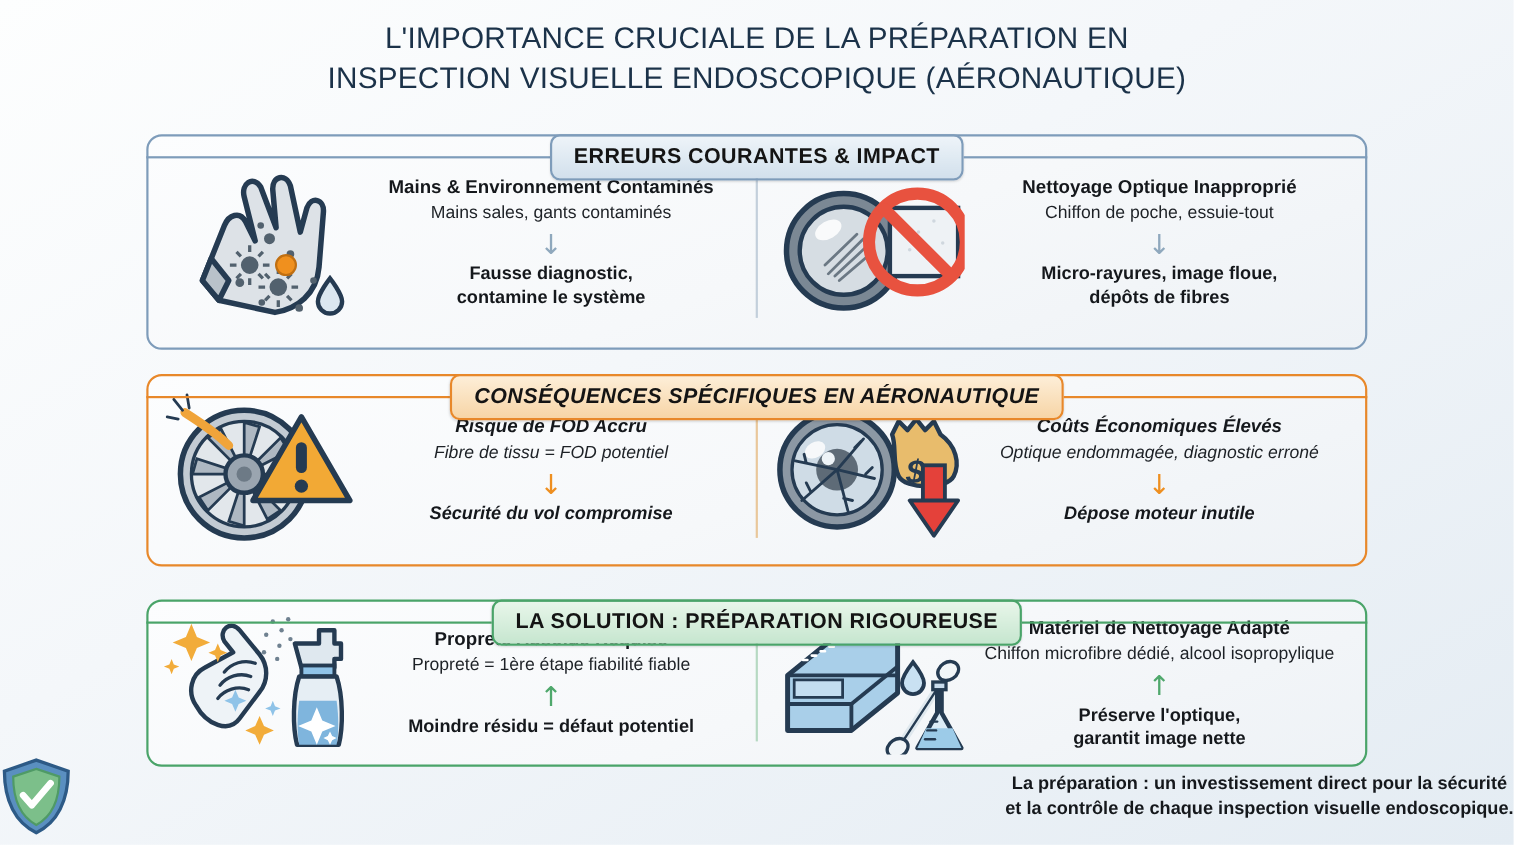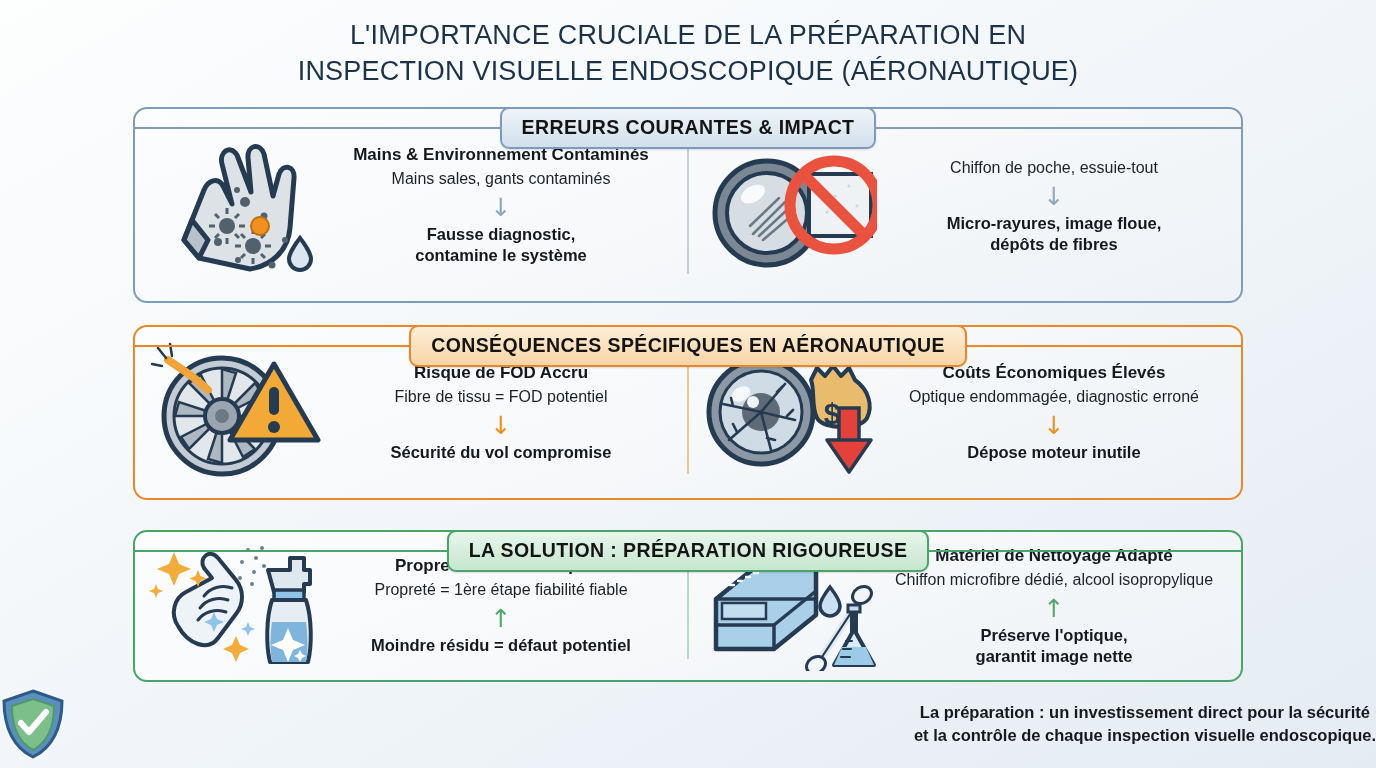--- a/index.html
+++ b/index.html
@@ -140,21 +140,21 @@
   <div class="title-line">INSPECTION VISUELLE ENDOSCOPIQUE (AÉRONAUTIQUE)</div>
 </div>
 
 <div class="section" style="width:1110px; height:196px; margin-top:14px;">
   <div class="sec-head-row">
     <div class="head-rule" style="background:#7e9cba;"></div>
     <div class="pill" style="border-color:#7e9cba; background:linear-gradient(180deg,#eef4f9,#d2e0ec);">ERREURS COURANTES &amp; IMPACT</div>
     <div class="head-rule" style="background:#7e9cba;"></div>
   </div>
 
-  <div class="panel" style="border-color:#7e9cba; height:196px; margin-top:17px;">
+  <div class="panel" style="border-color:#7e9cba; height:196px; margin-top:32px;">
     <div class="divider" style="background:#c3cfdb;"></div>
 
     <div class="col">
       <div class="art">
         <svg width="168" height="150" viewBox="0 0 168 150">
           <g stroke="#253b52" stroke-width="5" stroke-linejoin="round" stroke-linecap="round">
             <path d="M47 128 L32 110 L52 60 C56 50 66 47 71 56 L80 74 L70 34 C67 22 78 14 85 25 L99 62 L96 28 C95 15 108 12 112 24 L121 66 L127 44 C131 33 143 36 142 48 L138 98 C136 122 118 136 98 139 Z" fill="#dde2e7"></path>
             <path d="M47 128 L32 110 L40 90 L56 110 Z" fill="#b9c2ca"></path>
           </g>
           <g fill="#52616e">
@@ -204,30 +204,31 @@
               <circle cx="148" cy="56" r="1.6"></circle>
             <circle cx="126" cy="82" r="1.6"></circle>
               <circle cx="142" cy="90" r="1.6"></circle>
               <circle cx="156" cy="76" r="1.6"></circle>
           </g>
           <circle cx="133" cy="75" r="44" fill="none" stroke="#e8523f" stroke-width="11"></circle>
           <path d="M103 45 L163 105" stroke="#e8523f" stroke-width="11" stroke-linecap="round"></path>
         </svg>
       </div>
       <div class="txt">
+        <div class="t-head">Nettoyage Optique Inapproprié</div>
         <div class="t-sub">Chiffon de poche, essuie-tout</div>
         <div class="arrow" style="color:#8fa8bd;">↓</div>
         <div class="t-out">Micro-rayures, image floue,</div>
         <div class="t-out">dépôts de fibres</div>
       </div>
     </div>
   </div>
 </div>
 
-<div class="section" style="width:1110px; height:188px; margin-top:22px;">
+<div class="section" style="width:1110px; height:188px; margin-top:22px;font-style:italic;">
   <div class="sec-head-row">
     <div class="head-rule" style="background:#e8882a;"></div>
     <div class="pill" style="border-color:#e8882a; background:linear-gradient(180deg,#fdeed8,#f7d5a6);">CONSÉQUENCES SPÉCIFIQUES EN AÉRONAUTIQUE</div>
     <div class="head-rule" style="background:#e8882a;"></div>
   </div>
 
   <div class="panel" style="border-color:#e8882a; height:175px; margin-top:17px;">
     <div class="divider" style="background:#e9c79b;"></div>
 
     <div class="col">

